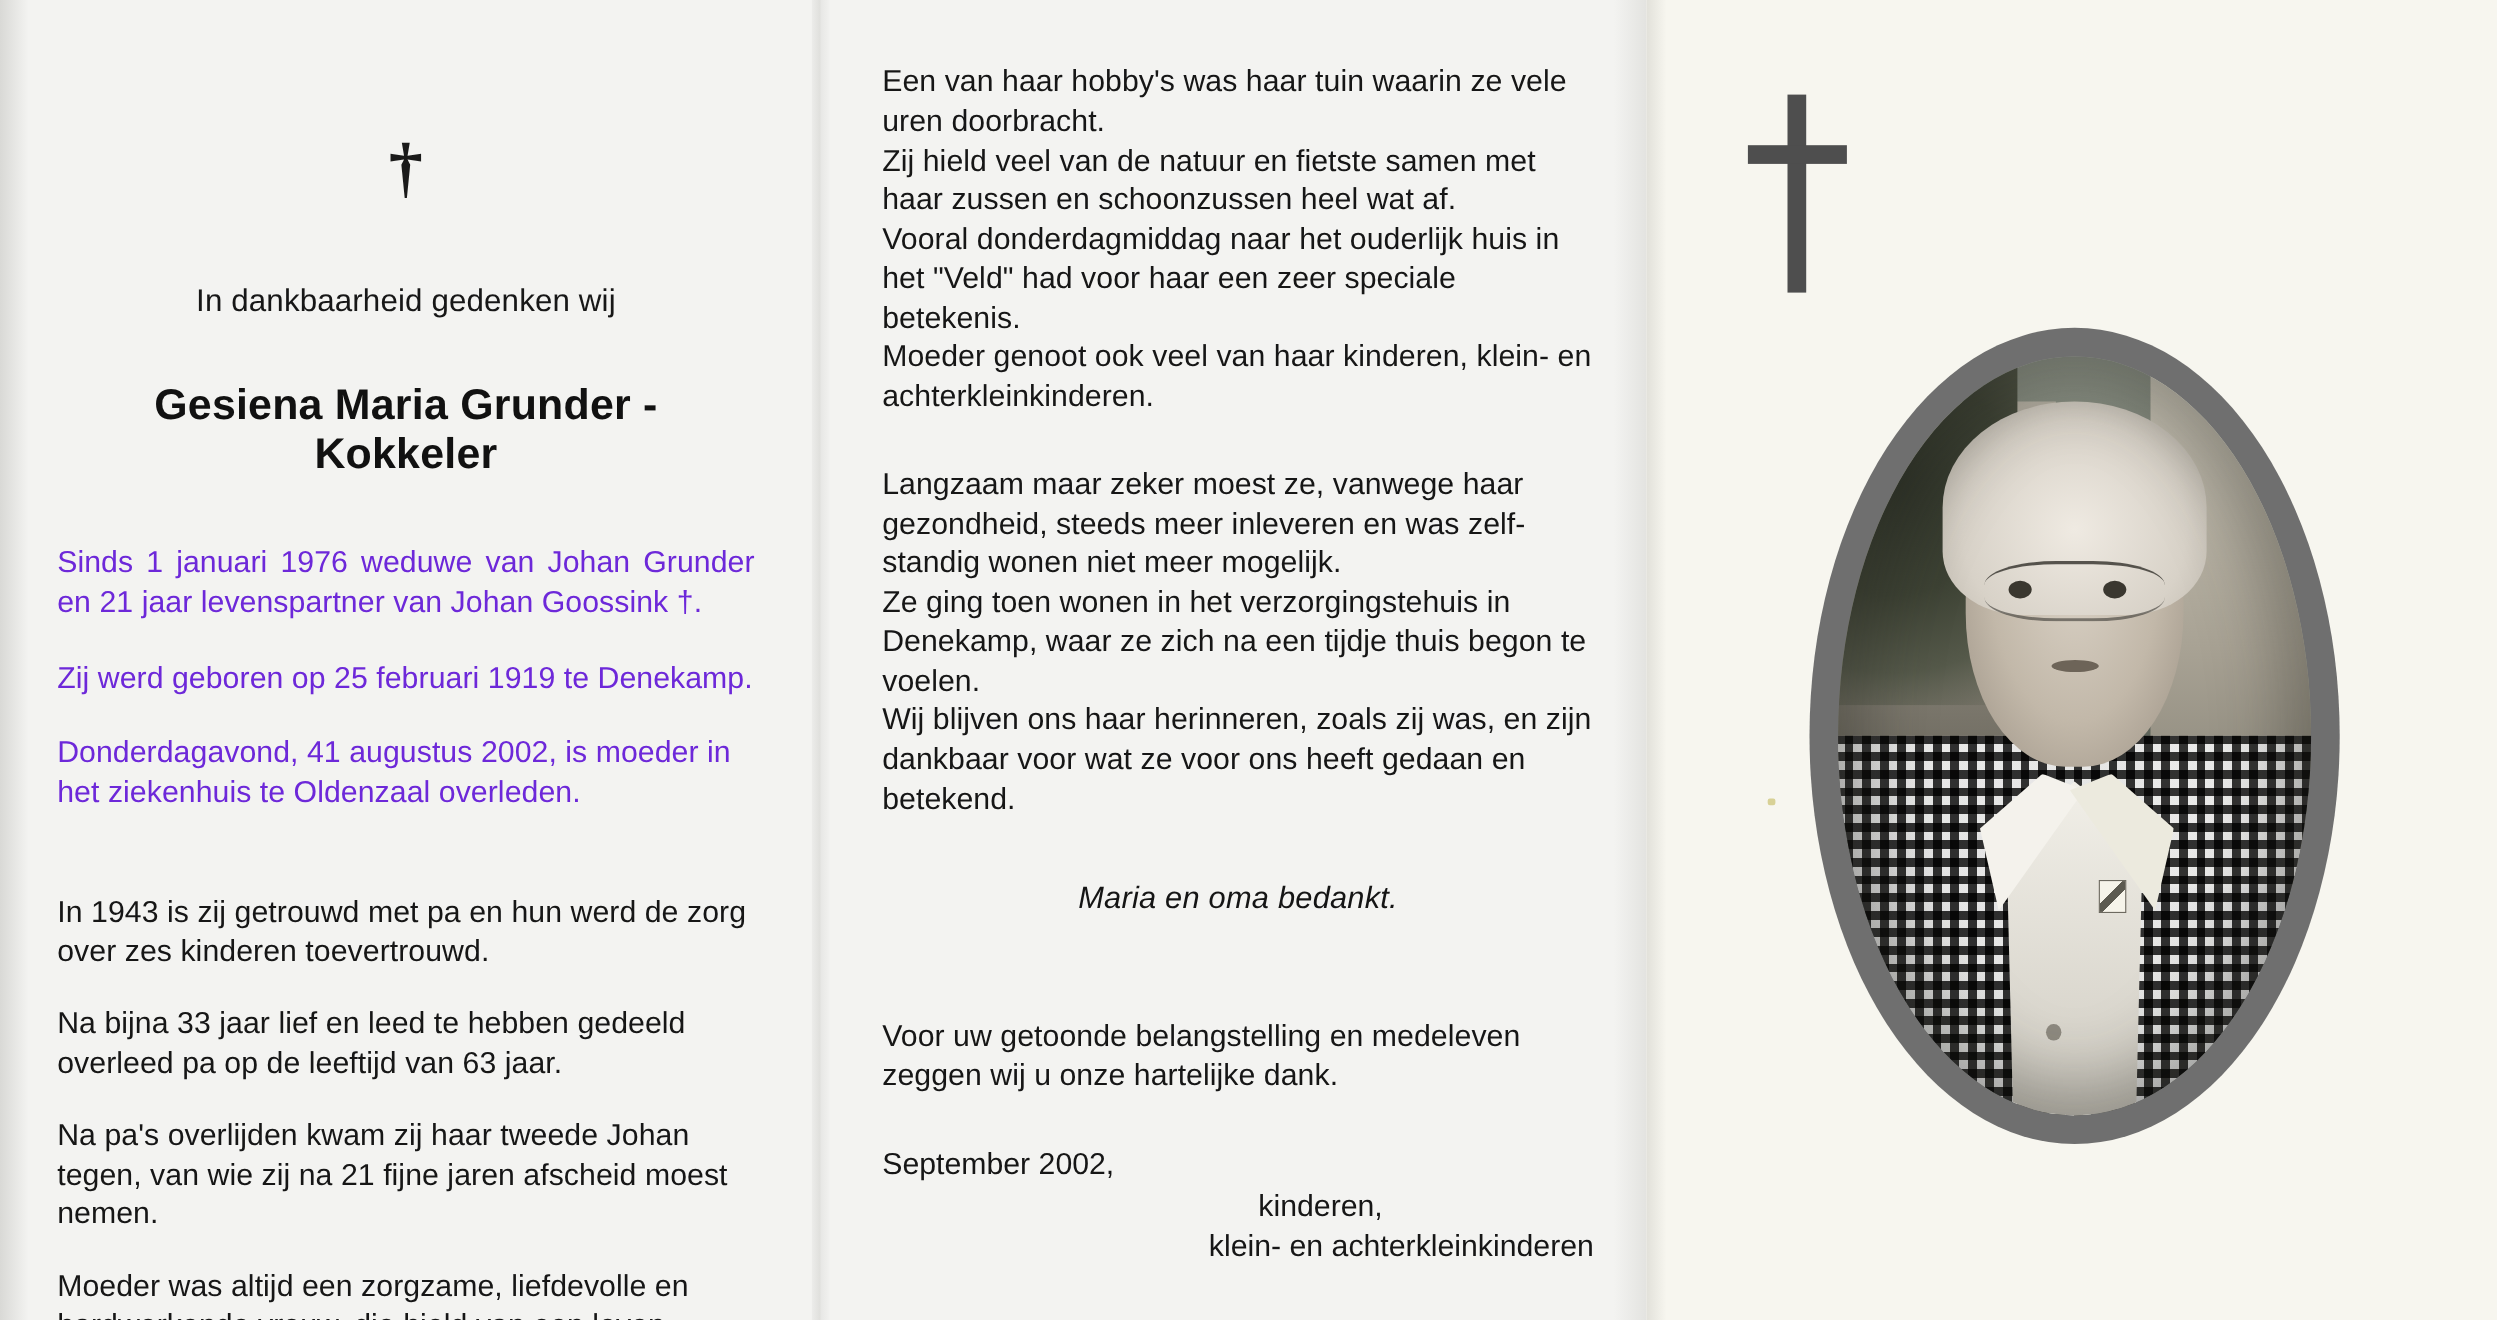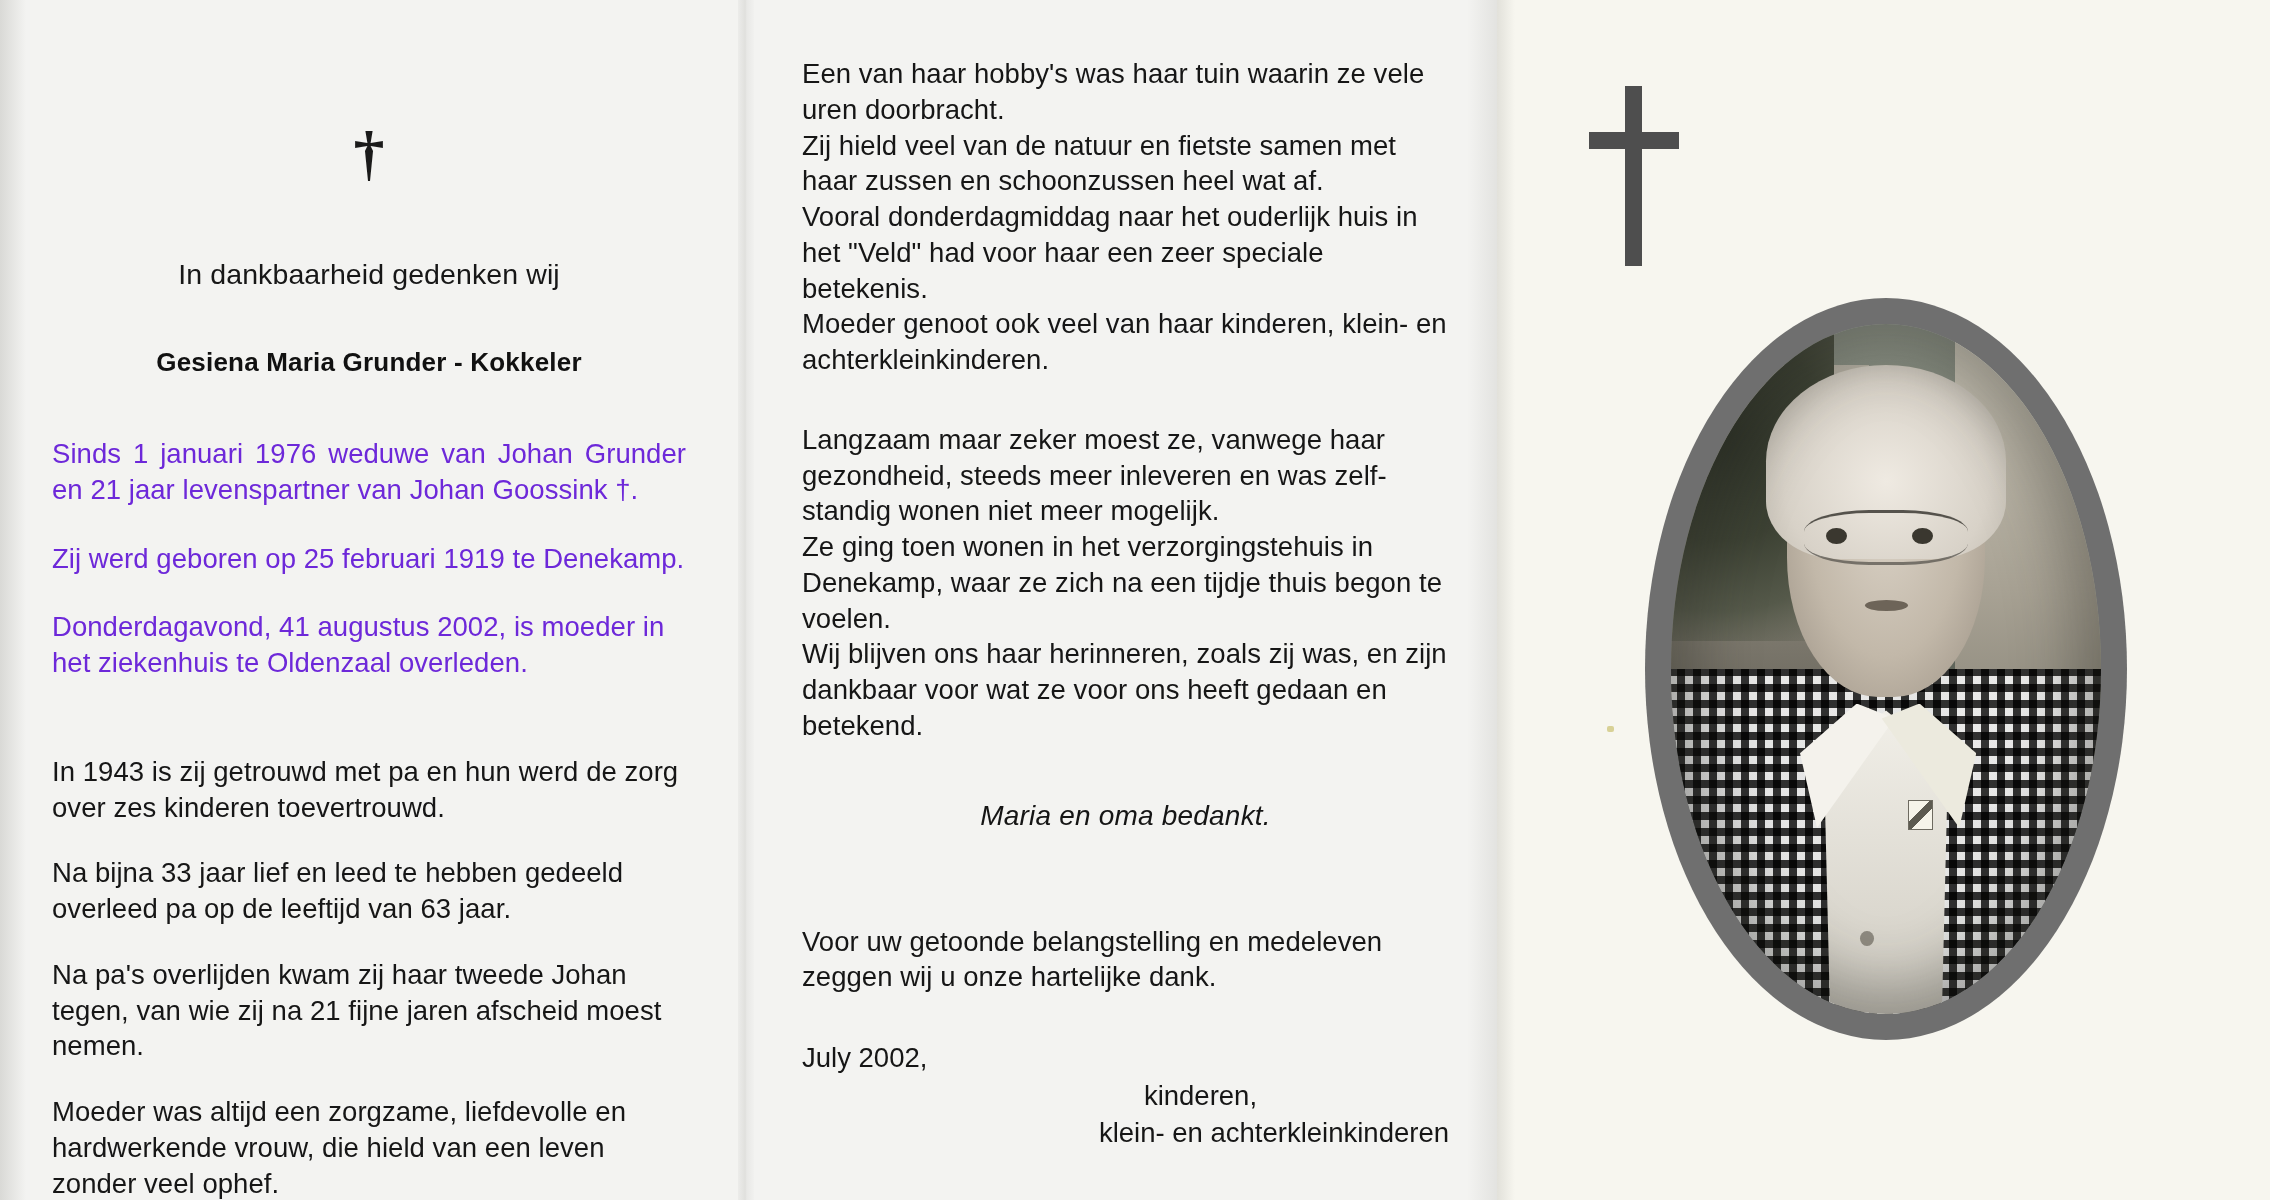--- a/index.html
+++ b/index.html
@@ -87,21 +87,21 @@
   .lead-line {
     text-align: center;
     font-size: 28.5px;
     color: #171717;
     letter-spacing: 0.1px;
     margin: 0 0 56px 0;
   }
 
   .name {
     text-align: center;
-    font-size: 26px;
+    font-size: 39px;
     font-weight: bold;
     color: #111111;
     letter-spacing: 0.2px;
     margin: 0 0 58px 0;
   }
 
   .para {
     font-size: 27.5px;
     line-height: 1.30;
     color: #6d28d9;
@@ -377,21 +377,21 @@
 
       <div class="para-tight" style="margin-bottom:0">Langzaam maar zeker moest ze, vanwege haar gezondheid, steeds meer inleveren en was zelf-standig wonen niet meer mogelijk.</div>
       <div class="para-tight" style="margin-bottom:0">Ze ging toen wonen in het verzorgingstehuis in Denekamp, waar ze zich na een tijdje thuis begon te voelen.</div>
       <div class="para-tight" style="margin-bottom:0">Wij blijven ons haar herinneren, zoals zij was, en zijn dankbaar voor wat ze voor ons heeft gedaan en betekend.</div>
 
       <div class="italic-center">Maria en oma bedankt.</div>
 
       <div class="para-tight" style="margin-bottom:45px">Voor uw getoonde belangstelling en medeleven zeggen wij u onze hartelijke dank.</div>
 
       <div class="sign-block">
-        <div>July 2002,</div>
+        <div>September 2002,</div>
         <div class="sign-indent-1">kinderen,</div>
         <div class="sign-indent-2">klein- en achterkleinkinderen</div>
       </div>
     </div>
   </div>
 
   <div class="cover">
     <div class="cover-cross">
       <div class="v"></div>
       <div class="h"></div>

